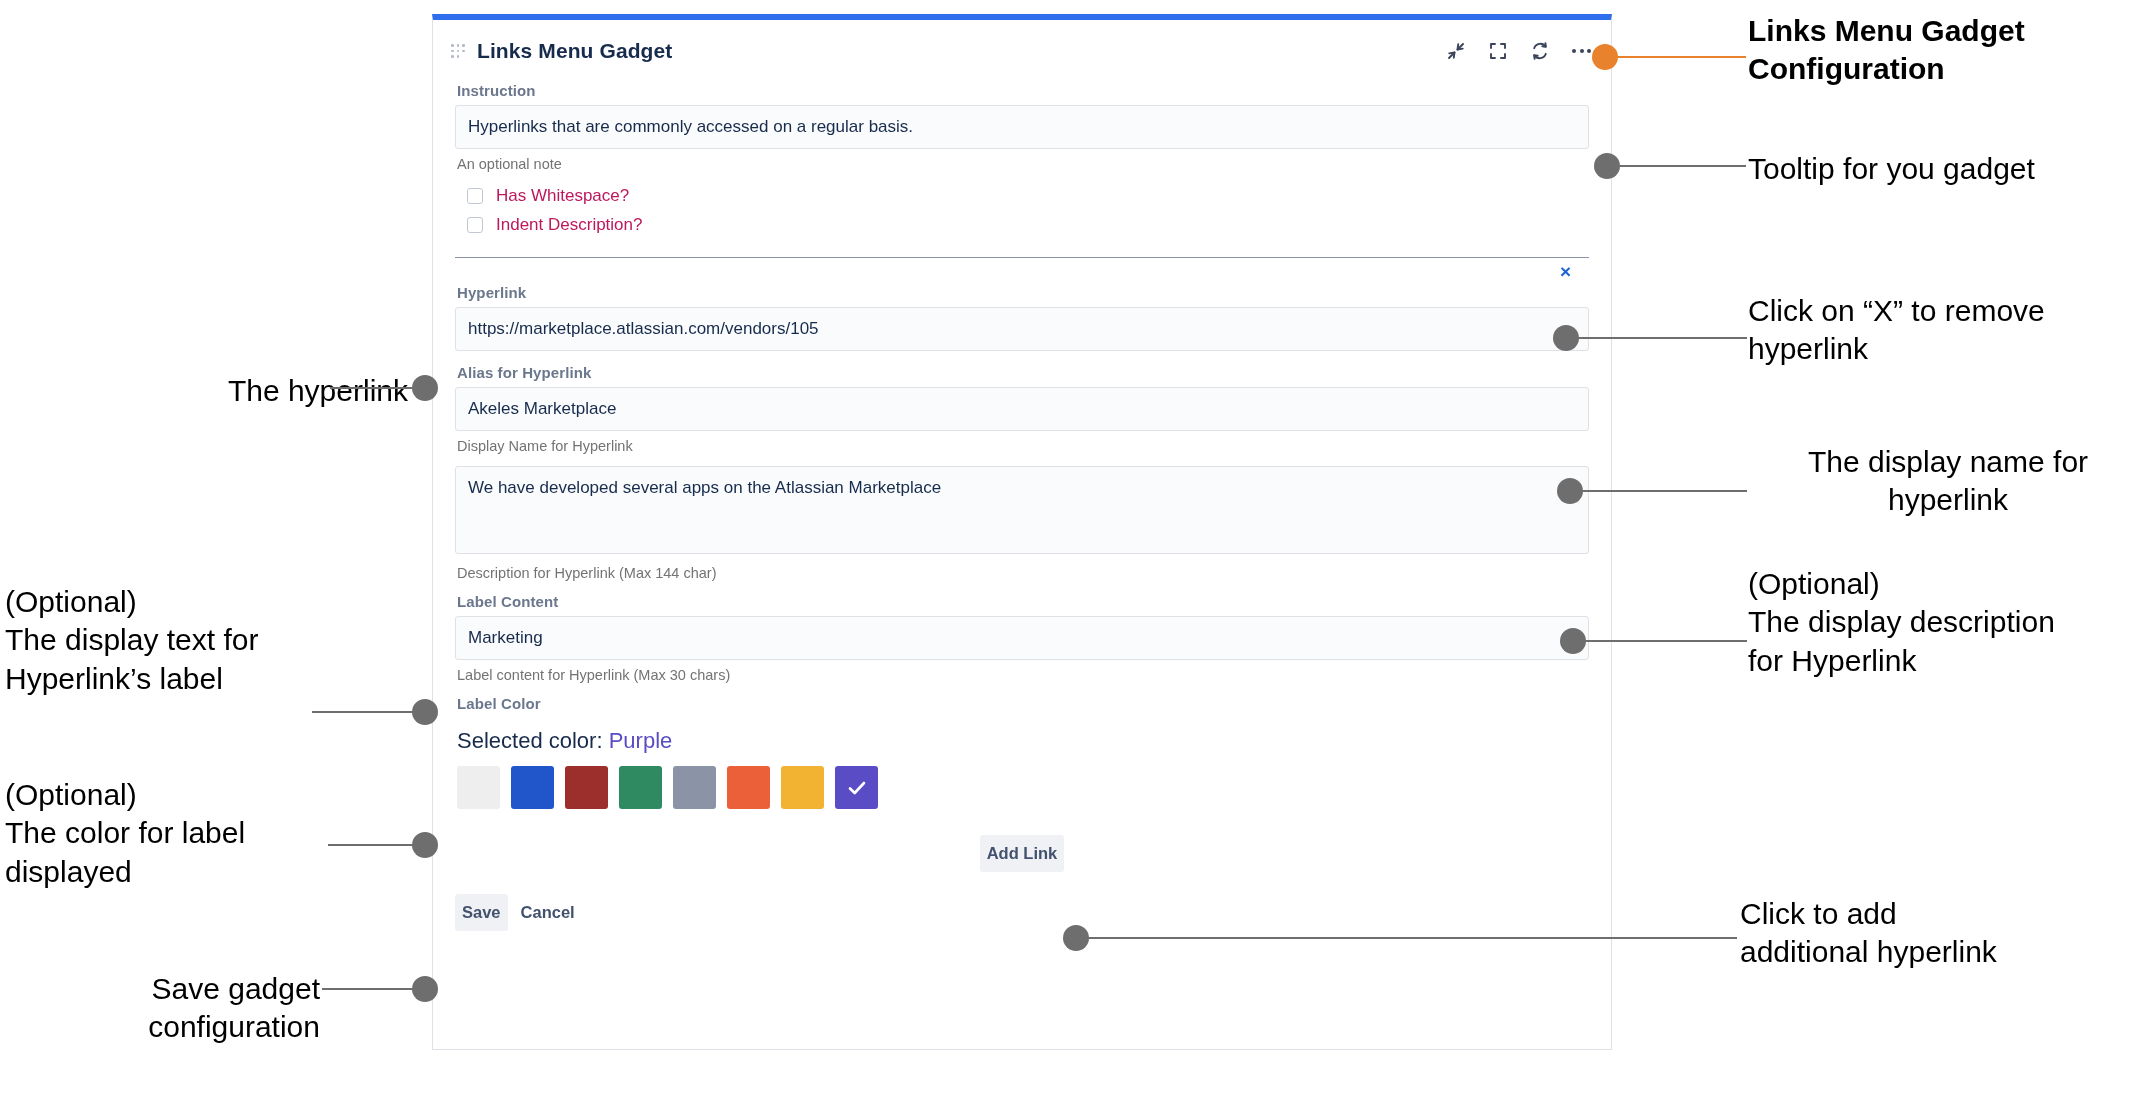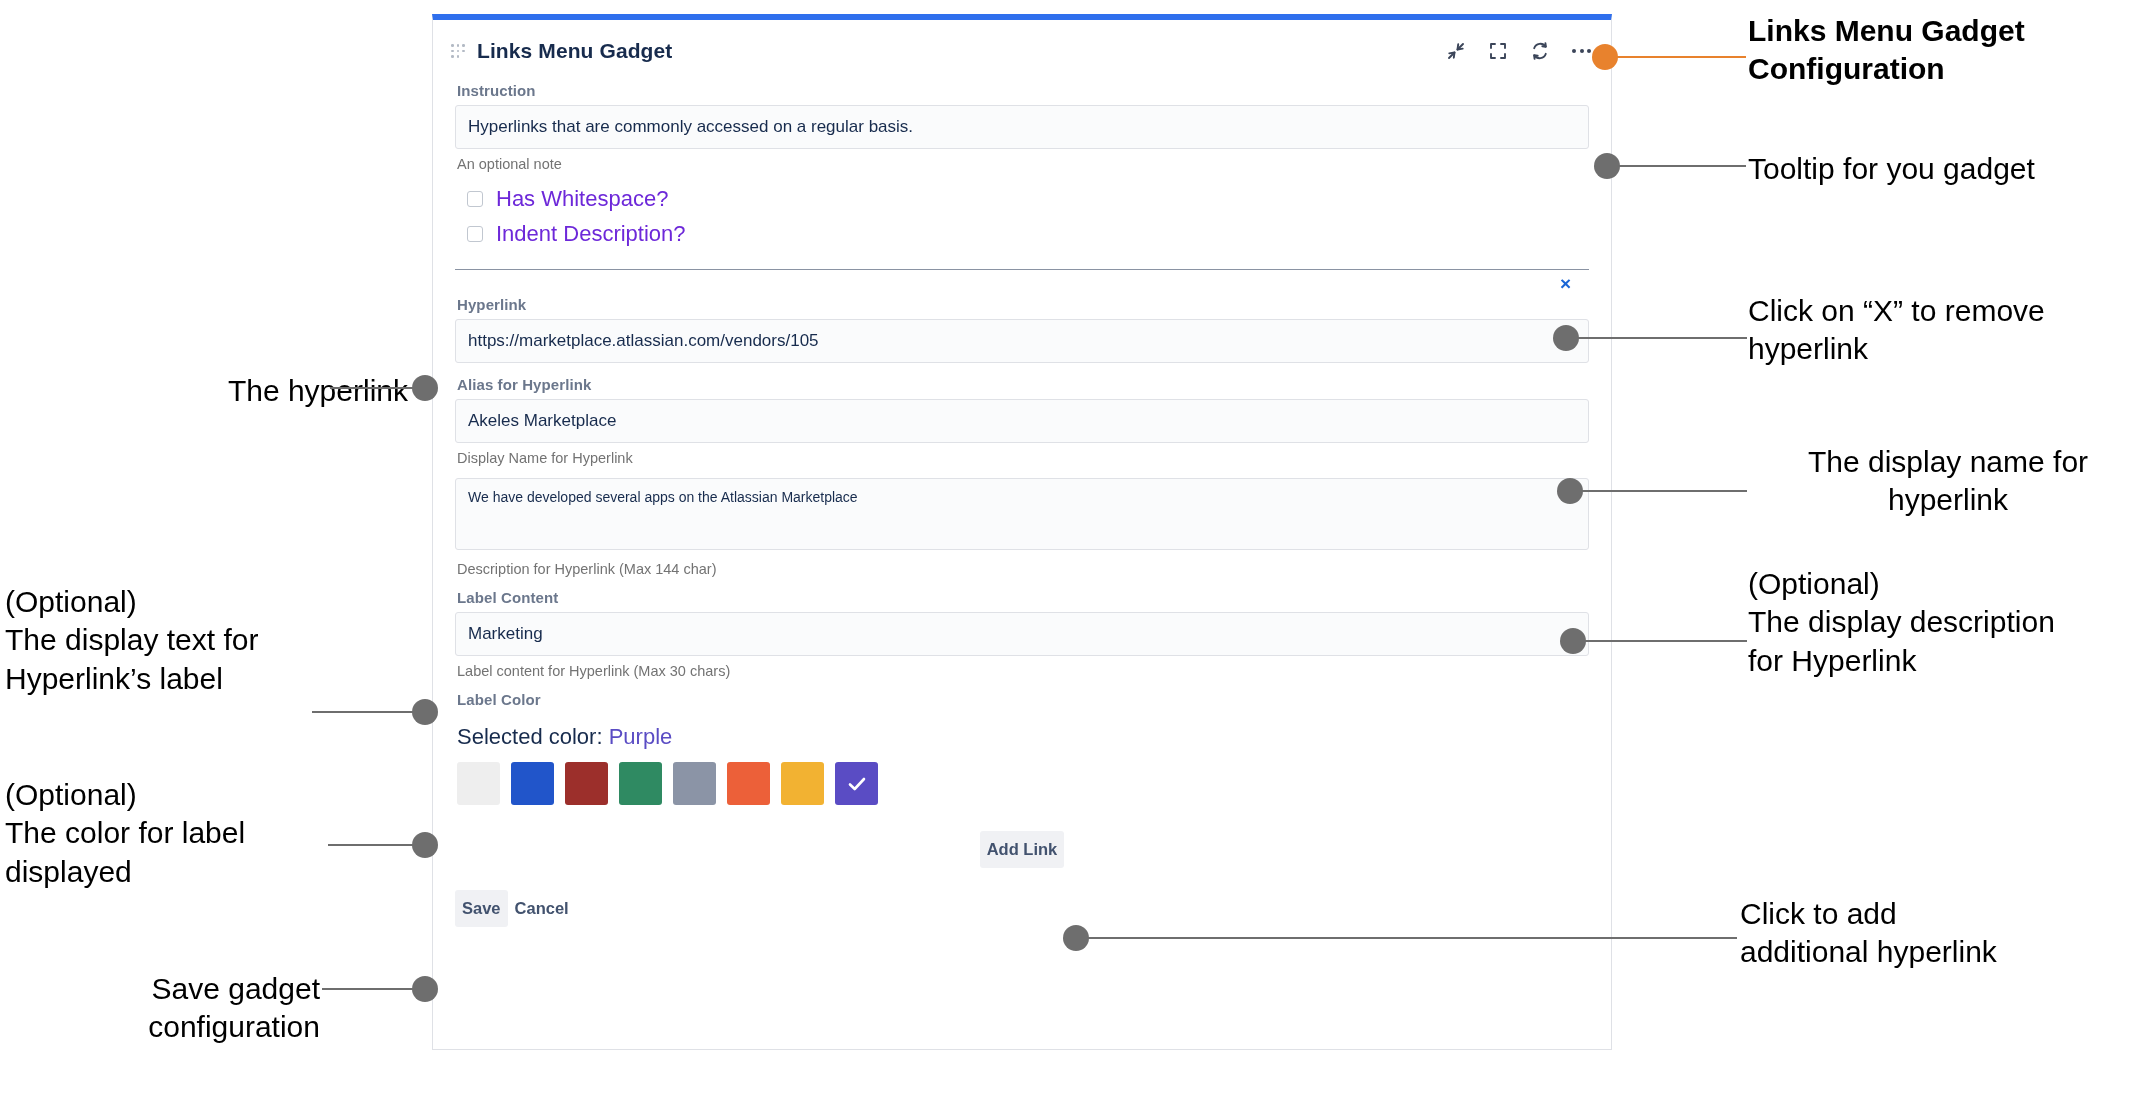--- a/index.html
+++ b/index.html
@@ -62,40 +62,40 @@
     background:#fafbfc;
     border:1px solid #dfe1e6;
     border-radius:3px;
     font-family:"Liberation Sans", sans-serif;
     font-size:17px;color:#172b4d;
     padding:0 12px;
     outline:none;
   }
   .txt-area{
     width:100%;box-sizing:border-box;
-    height:72px;
+    height:88px;
     background:#fafbfc;
     border:1px solid #dfe1e6;
     border-radius:3px;
     font-family:"Liberation Sans", sans-serif;
-    font-size:14px;color:#172b4d;
+    font-size:17px;color:#172b4d;
     padding:10px 12px;
     resize:none;outline:none;
     line-height:1.25;
   }
   .group{margin-bottom:4px;}
 
   
   .cb-row{display:flex;align-items:center;margin:9px 0 0 12px;}
   .cb-box{
     width:16px;height:16px;box-sizing:border-box;
     border:1.6px solid #c1c7d0;border-radius:3px;background:#fff;
     margin-right:13px;
   }
-  .cb-label{font-size:22px;color:#6d28d9;}
+  .cb-label{font-size:17px;color:#be185d;}
 
   
   .hl-divider{
     position:relative;
     border-top:1px solid #8a93a3;
     margin:22px 0 0 0;
     height:26px;
   }
   .remove-x{
     position:absolute;right:18px;top:4px;
@@ -116,21 +116,21 @@
   .swatch svg{display:block;}
 
   .addlink-wrap{display:flex;justify-content:center;margin-top:26px;}
   .btn{
     font-family:"Liberation Sans", sans-serif;
     font-size:16.5px;font-weight:700;color:#42526e;
     background:#f0f1f4;border:none;border-radius:3px;
     padding:9px 7px;cursor:pointer;
   }
   .btn-plain{background:transparent;}
-  .footer{display:flex;align-items:center;gap:0;margin-top:22px;padding-bottom:10px;}
+  .footer{display:flex;align-items:center;gap:6px;margin-top:22px;padding-bottom:10px;}
 
   
   .anno{
     position:absolute;
     font-family:"Liberation Sans", sans-serif;
     font-size:30px;color:#000;
     line-height:1.28;
     white-space:pre-line;
   }
   .anno.bold{font-weight:700;}

